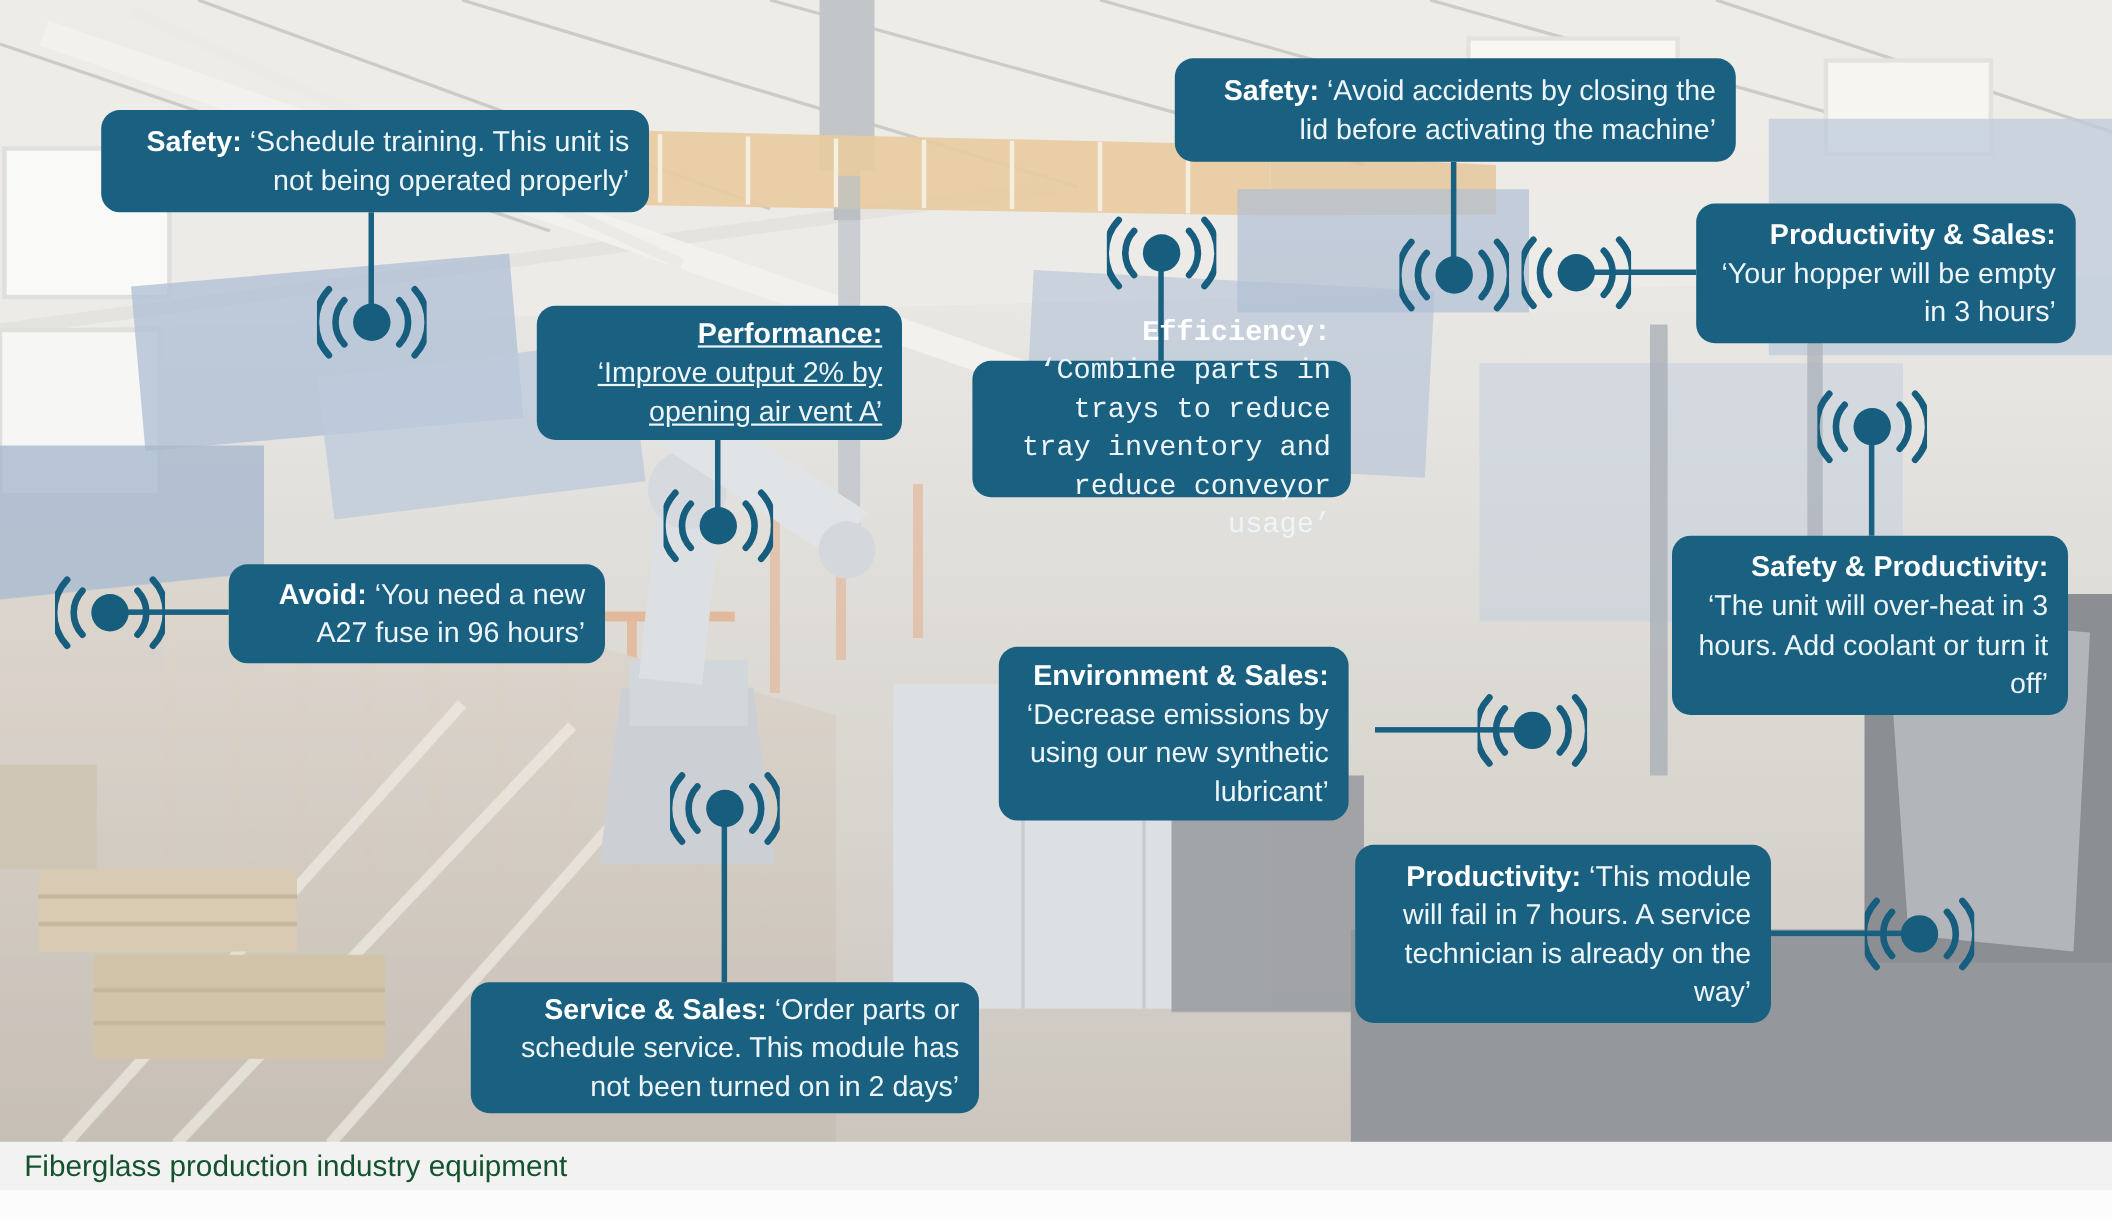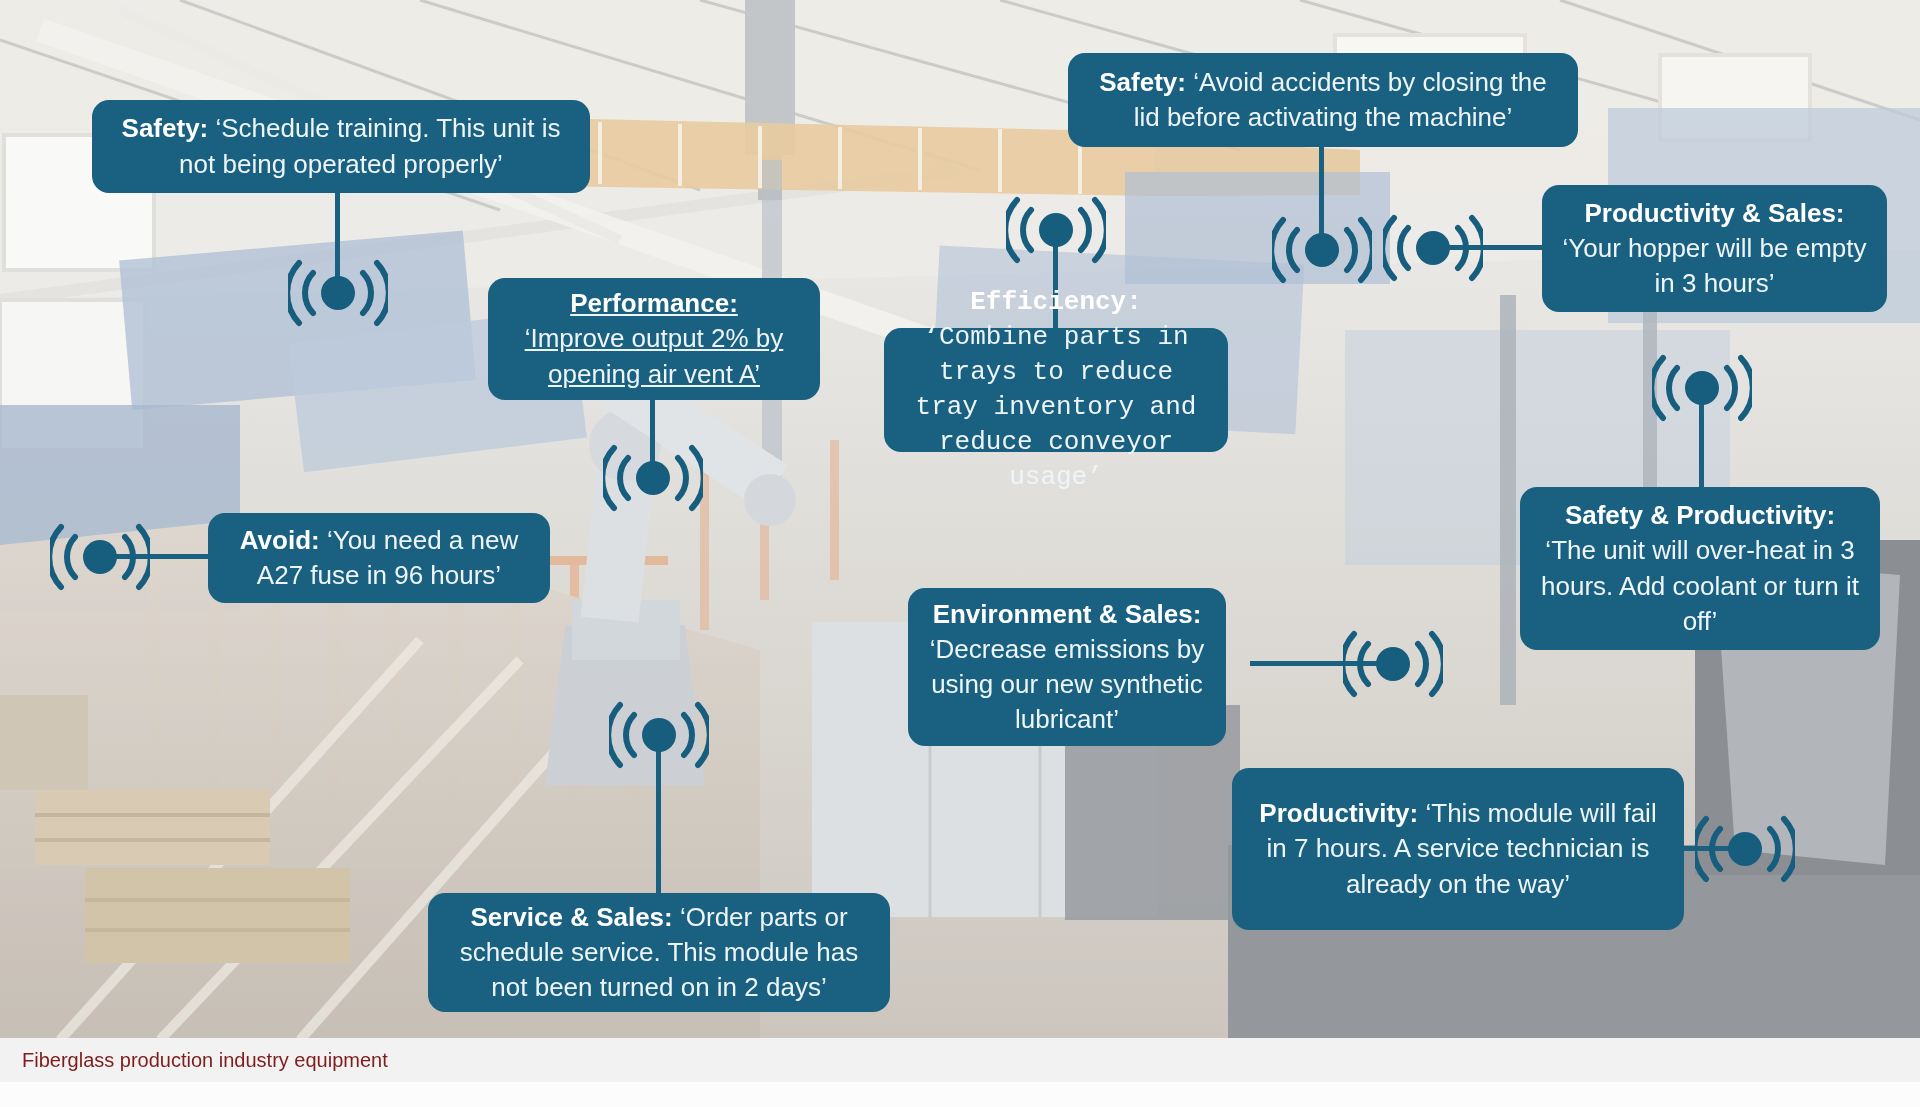--- a/index.html
+++ b/index.html
@@ -5,32 +5,32 @@
   html,body{margin:0;padding:0;background:#ffffff;}
   .stage{
     position:relative;width:1920px;height:1107px;overflow:hidden;
     font-family:"Liberation Sans",sans-serif;background:#ffffff;
   }
   .photo{position:absolute;left:0;top:0;width:1920px;height:1040px;display:block;}
   .callout{
     position:absolute;box-sizing:border-box;
     background:#1a6181;color:#eef5f8;border-radius:17px;
     display:flex;align-items:center;justify-content:center;
-    text-align:center;font-size:26px;line-height:1.35;
+    text-align:right;font-size:26px;line-height:1.35;
     padding:8px 18px;z-index:30;
   }
   .callout b{font-weight:bold;color:#ffffff;}
   .callout .label-block{display:block;}
   .connector{position:absolute;background:#1a6181;z-index:10;}
   .beacon{position:absolute;width:100px;height:84px;color:#175e7e;z-index:20;}
   .caption-bar{
     position:absolute;left:0;top:1038px;width:1920px;height:44px;
     background:#f2f2f3;z-index:40;display:flex;align-items:center;
   }
-  .caption-text{color:#7f1d1d;font-size:20px;margin-left:22px;}
+  .caption-text{color:#14532d;font-size:27px;margin-left:22px;}
   .footer-white{position:absolute;left:0;top:1082px;width:1920px;height:25px;background:#fcfcfd;z-index:40;}
 </style>
 </head>
 <body>
 
 <div class="stage">
 
   <svg class="photo" viewBox="0 0 1920 1040" preserveAspectRatio="none" aria-hidden="true">
     <defs>
       <linearGradient id="bgGrad" x1="0" y1="0" x2="0" y2="1">
@@ -227,21 +227,21 @@
   <div class="callout" style="left:1520px;top:487px;width:360px;height:163px;">
     <div><b class="label-block">Safety &amp; Productivity:</b>
     <span>‘The unit will over-heat in 3 hours. Add coolant or turn it off’</span></div>
   </div>
 
   <div class="callout" style="left:908px;top:588px;width:318px;height:158px;">
     <div><b class="label-block">Environment &amp; Sales:</b>
     <span>‘Decrease emissions by using our new synthetic lubricant’</span></div>
   </div>
 
-  <div class="callout" style="left:1232px;top:768px;width:452px;height:162px;">
+  <div class="callout" style="left:1232px;top:768px;width:378px;height:162px;">
     <div><b>Productivity:</b>
     <span>‘This module will fail in 7 hours. A service technician is already on the way’</span></div>
   </div>
 
   <div class="callout" style="left:428px;top:893px;width:462px;height:119px;">
     <div><b>Service &amp; Sales:</b>
     <span>‘Order parts or schedule service. This module has not been turned on in 2 days’</span></div>
   </div>
 
   <div class="caption-bar">

